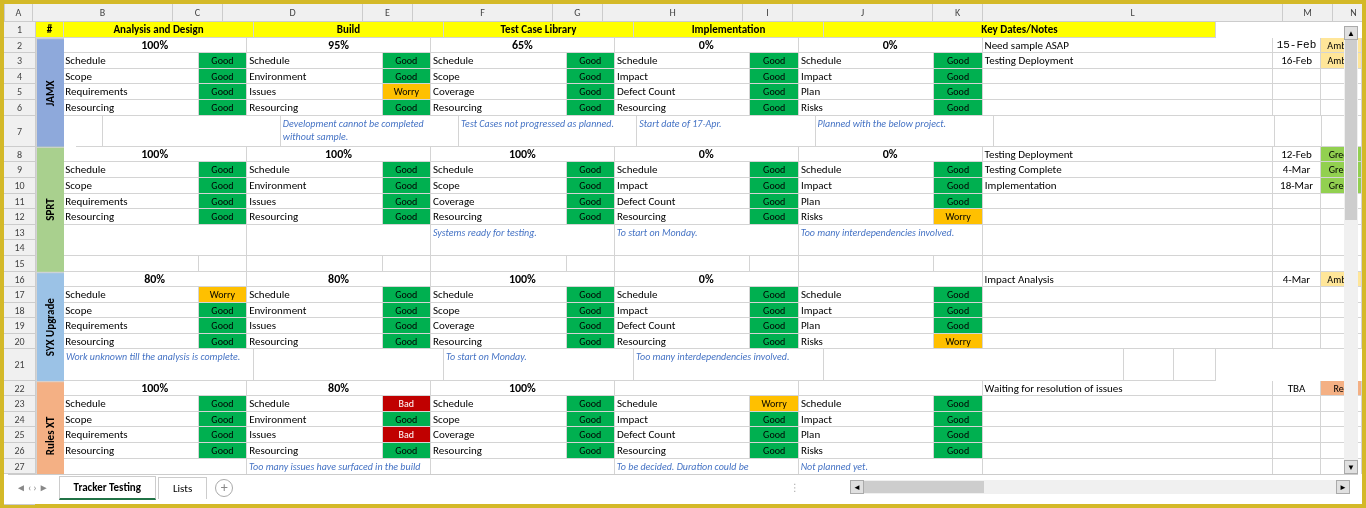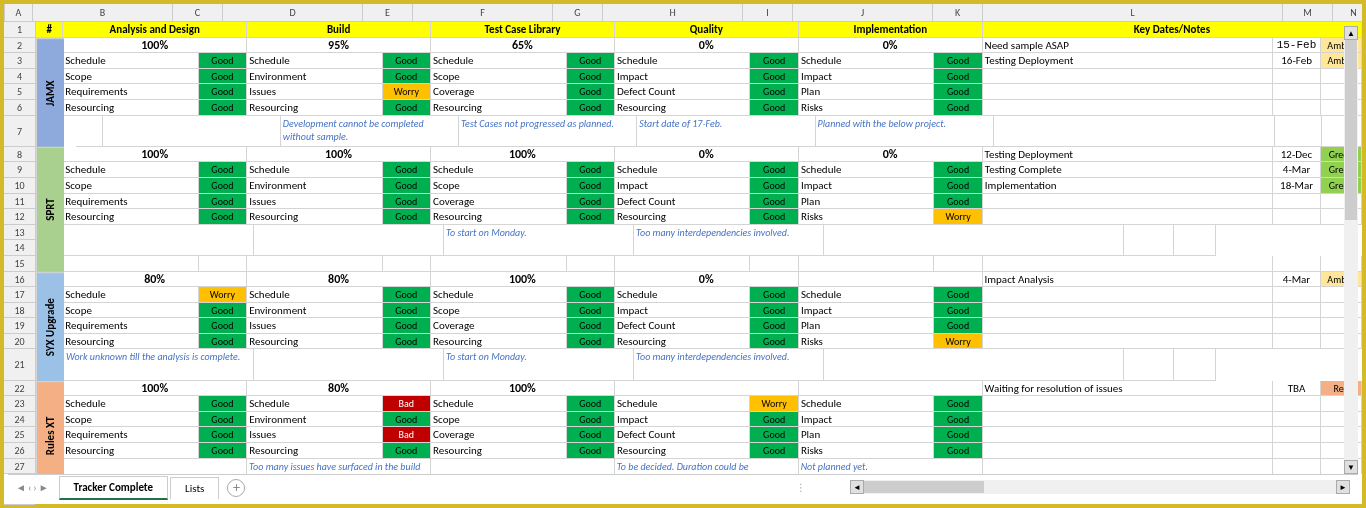--- a/index.html
+++ b/index.html
@@ -103,21 +103,20 @@
         <div class="rh" style="height: 15.6px; line-height: 15.6px;">27</div>
         <div class="rh" style="height: 31.2px; line-height: 31.2px;">28</div>
         <div class="rh" style="height: 15.6px; line-height: 15.6px;">29</div>
       </div>
     <div class="cells" id="cells">
         <div class="row" style="height: 15.6px;">
           <div class="cell yellow" style="width: 28px;">#</div>
           <div class="cell yellow" style="width: 190px;">Analysis and Design</div>
           <div class="cell yellow" style="width: 190px;">Build</div>
           <div class="cell yellow" style="width: 190px;">Test Case Library</div>
-          <div class="cell yellow" style="width: 190px;">Quality</div>
           <div class="cell yellow" style="width: 190px;">Implementation</div>
           <div class="cell yellow" style="width: 392px;">Key Dates/Notes</div>
         </div>
         <div class="cell proj-label proj-jamx" style="width: 28px; height: 109.2px; position: absolute; left: 0px; top: 15.6px;">JAMX</div>
         <div class="row" style="height: 15.6px;">
           <div class="cell " style="width: 28px;"></div>
           <div class="cell pct" style="width: 190px;">100%</div>
           <div class="cell pct" style="width: 190px;">95%</div>
           <div class="cell pct" style="width: 190px;">65%</div>
           <div class="cell pct" style="width: 190px;">0%</div>
@@ -188,36 +187,36 @@
           <div class="cell good" style="width: 50px;">Good</div>
           <div class="cell label" style="width: 300px;"></div>
           <div class="cell date" style="width: 50px;"></div>
           <div class="cell " style="width: 42px;"></div>
         </div>
         <div class="row" style="height: 31.2px; padding-left: 40px;">
           <div class="cell " style="width: 28px;"></div>
           <div class="cell blue-note" style="width: 190px; height: 31.2px;"></div>
           <div class="cell blue-note" style="width: 190px; height: 31.2px;">Development cannot be completed without sample.</div>
           <div class="cell blue-note" style="width: 190px; height: 31.2px;">Test Cases not progressed as planned.</div>
-          <div class="cell blue-note" style="width: 190px; height: 31.2px;">Start date of 17-Feb.</div>
+          <div class="cell blue-note" style="width: 190px; height: 31.2px;">Start date of 17-Apr.</div>
           <div class="cell blue-note" style="width: 190px; height: 31.2px;">Planned with the below project.</div>
           <div class="cell " style="width: 300px;"></div>
           <div class="cell " style="width: 50px;"></div>
           <div class="cell " style="width: 42px;"></div>
         </div>
         <div class="cell proj-label proj-sprt" style="width: 28px; height: 124.8px; position: absolute; left: 0px; top: 124.8px;">SPRT</div>
         <div class="row" style="height: 15.6px;">
           <div class="cell " style="width: 28px;"></div>
           <div class="cell pct" style="width: 190px;">100%</div>
           <div class="cell pct" style="width: 190px;">100%</div>
           <div class="cell pct" style="width: 190px;">100%</div>
           <div class="cell pct" style="width: 190px;">0%</div>
           <div class="cell pct" style="width: 190px;">0%</div>
           <div class="cell label" style="width: 300px;">Testing Deployment</div>
-          <div class="cell date" style="width: 50px;">12-Dec</div>
+          <div class="cell date" style="width: 50px;">12-Feb</div>
           <div class="cell green-b" style="width: 42px;">Green</div>
         </div>
         <div class="row" style="height: 15.6px;">
           <div class="cell " style="width: 28px;"></div>
           <div class="cell label" style="width: 140px;">Schedule</div>
           <div class="cell good" style="width: 50px;">Good</div>
           <div class="cell label" style="width: 140px;">Schedule</div>
           <div class="cell good" style="width: 50px;">Good</div>
           <div class="cell label" style="width: 140px;">Schedule</div>
           <div class="cell good" style="width: 50px;">Good</div>
@@ -274,20 +273,21 @@
           <div class="cell label" style="width: 140px;">Risks</div>
           <div class="cell worry" style="width: 50px;">Worry</div>
           <div class="cell label" style="width: 300px;"></div>
           <div class="cell date" style="width: 50px;"></div>
           <div class="cell " style="width: 42px;"></div>
         </div>
         <div class="row" style="height: 31.2px;">
           <div class="cell " style="width: 28px;"></div>
           <div class="cell blue-note" style="width: 190px; height: 31.2px;"></div>
           <div class="cell blue-note" style="width: 190px; height: 31.2px;"></div>
+          <div class="cell blue-note" style="width: 190px; height: 31.2px;">Systems ready for testing.</div>
           <div class="cell blue-note" style="width: 190px; height: 31.2px;">To start on Monday.</div>
           <div class="cell blue-note" style="width: 190px; height: 31.2px;">Too many interdependencies involved.</div>
           <div class="cell " style="width: 300px;"></div>
           <div class="cell " style="width: 50px;"></div>
           <div class="cell " style="width: 42px;"></div>
         </div>
         <div class="row" style="height: 15.6px;">
           <div class="cell " style="width: 28px;"></div>
           <div class="cell " style="width: 140px;"></div>
           <div class="cell " style="width: 50px;"></div>
@@ -487,21 +487,21 @@
     <div class="btn">▼</div>
   </div>
 
   <div class="tabs">
     <div class="tab-ctrl">
       <span>◄</span>
       <span>‹</span>
       <span>›</span>
       <span>►</span>
     </div>
-    <div class="tab active">Tracker Complete</div>
+    <div class="tab active">Tracker Testing</div>
     <div class="tab">Lists</div>
     <div class="tab-add">+</div>
     <div class="divider-dots">⋮</div>
     <div class="hscroll">
       <div class="btn">◄</div>
       <div class="track">
           <div class="thumb"></div>
         </div>
       <div class="btn">►</div>
     </div>

